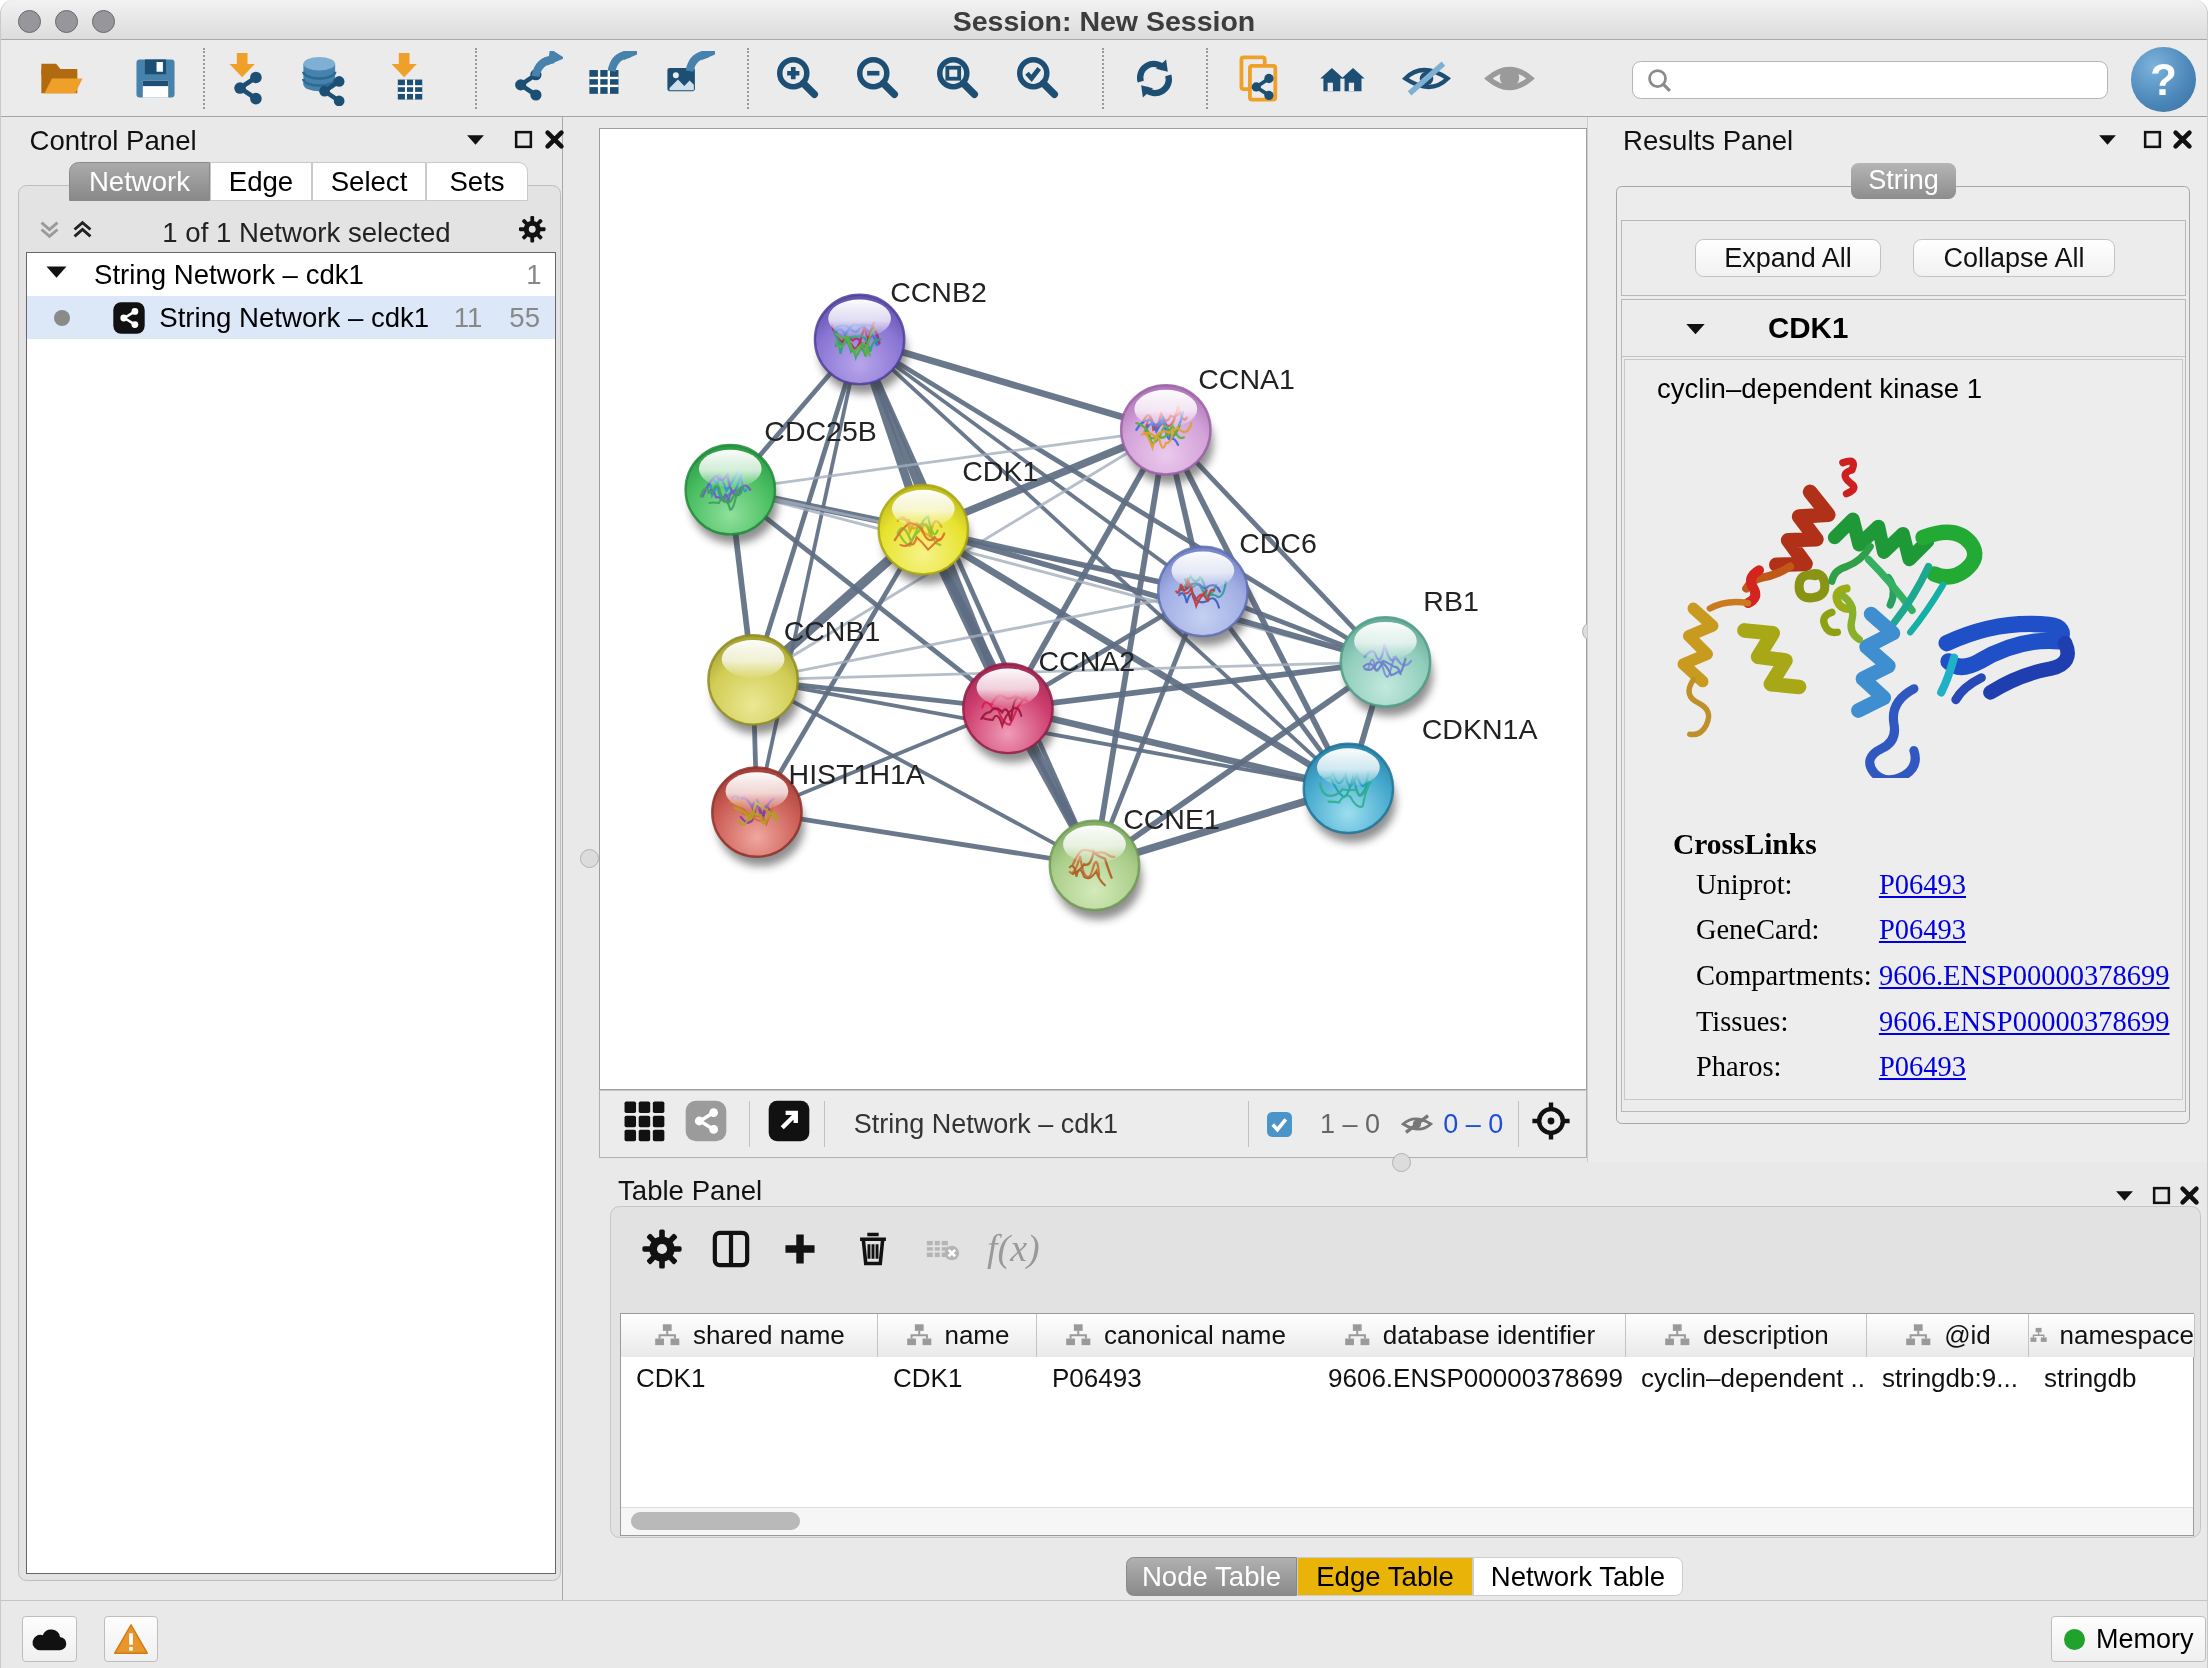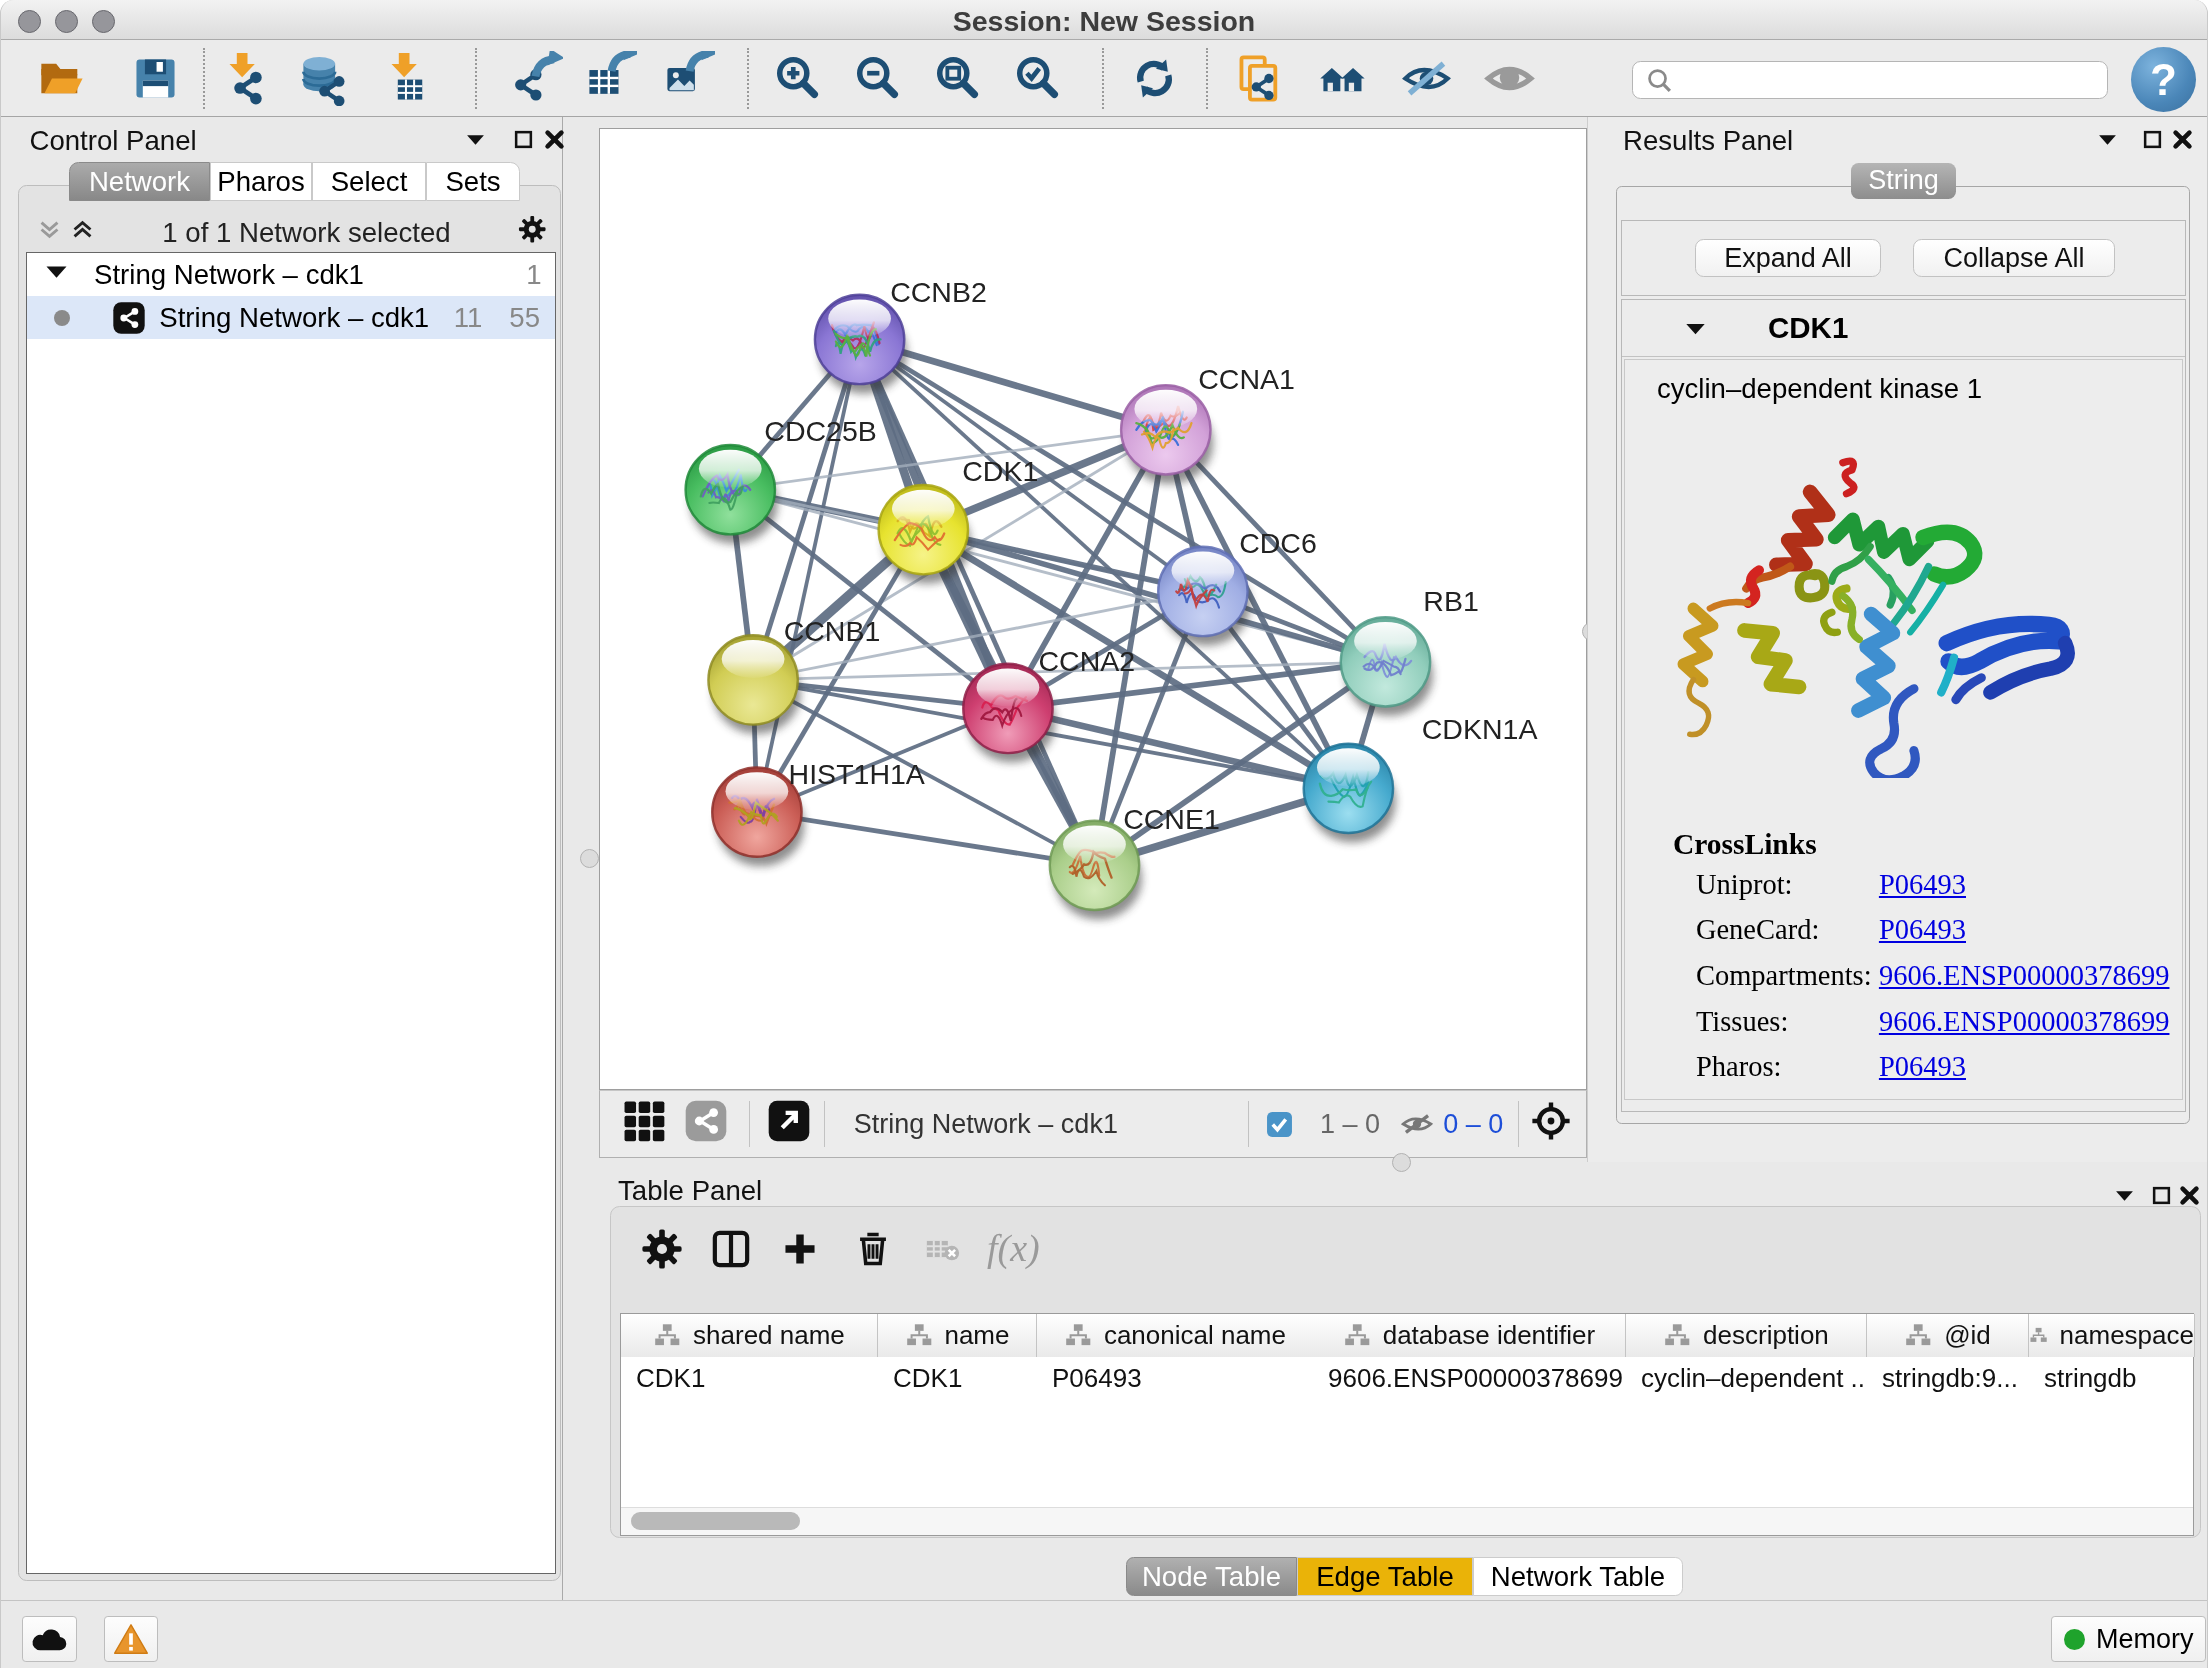--- a/index.html
+++ b/index.html
@@ -184,23 +184,23 @@
           <path d="M2,6 h16 l-8,9 z" fill="#111"></path>
         </svg></div>
       <div class="abs" style="left:512px;top:12.4px"><svg width="21" height="21" viewBox="0 0 20 20">
           <rect x="3" y="3" width="14" height="14" fill="none" stroke="#111" stroke-width="2.4"></rect>
         </svg></div>
       <div class="abs" style="left:542px;top:11.4px"><svg width="23" height="23" viewBox="0 0 20 20">
           <path d="M4,4 L16,16 M16,4 L4,16" stroke="#111" stroke-width="4" stroke-linecap="round"></path>
         </svg></div>
       <div id="cp-sub" class="abs"></div>
       <div class="tab tabsel" style="left:68px;top:45px;width:141px;border-radius:9.5px 0 0 0">Network</div>
-      <div class="tab" style="left:209px;top:45px;width:102px;">Pharos</div>
+      <div class="tab" style="left:209px;top:45px;width:102px;">Edge</div>
       <div class="tab" style="left:311px;top:45px;width:114px;">Select</div>
-      <div class="tab" style="left:425px;top:45px;width:94px;border-radius:0 9.5px 0 0">Sets</div>
+      <div class="tab" style="left:425px;top:45px;width:102px;border-radius:0 9.5px 0 0">Sets</div>
       <div id="cp-bar" class="abs" style="display:flex;align-items:center">
         <span style="margin-left:11.4px"><svg width="25" height="25" viewBox="0 0 22 22">
             <path d="M4,5 l7,6 l7,-6 M4,11 l7,6 l7,-6" fill="none" stroke="#9a9a9a" stroke-width="2.6"></path>
           </svg></span>
         <span style="margin-left:7.6px"><svg width="25" height="25" viewBox="0 0 22 22">
             <path d="M4,11 l7,-6 l7,6 M4,17 l7,-6 l7,6" fill="none" stroke="#222" stroke-width="2.6"></path>
           </svg></span>
         <span style="flex:1;text-align:center">1 of 1 Network selected</span>
         <span style="margin-right:9.5px"><svg width="28.5" height="28.5" viewBox="0 0 30 30">
             <rect x="13" y="1" width="4" height="7" rx="1.2" fill="#111" transform="rotate(0 15 15)"></rect>

